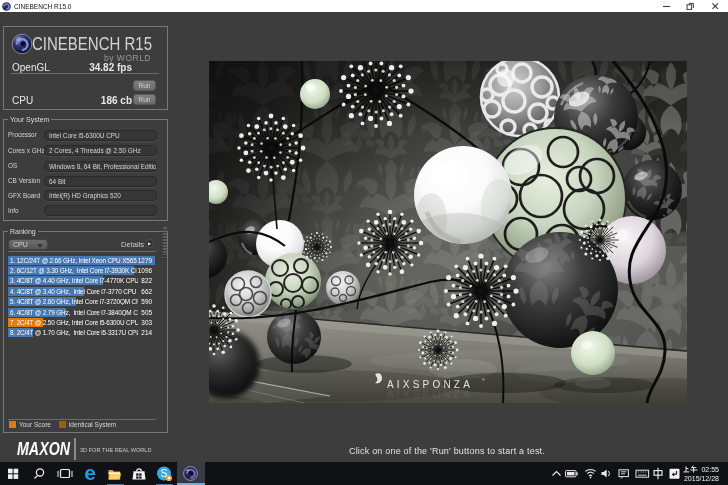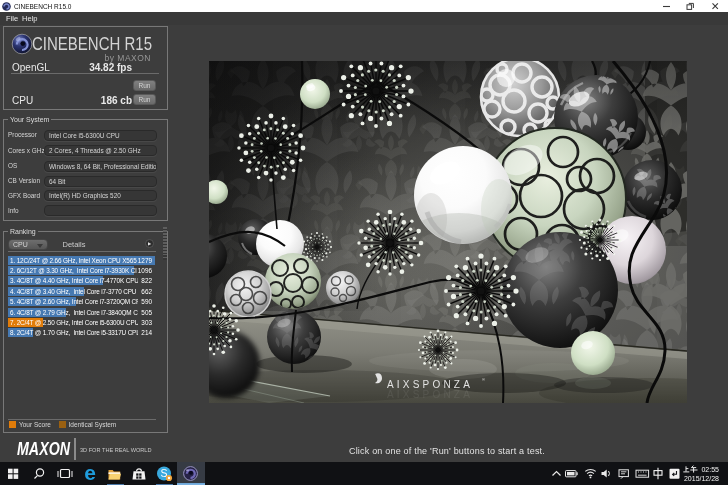--- a/index.html
+++ b/index.html
@@ -19,21 +19,21 @@
 #sep1 { left:7px; top:46px; width:148px; height:1px; background:#6b6b6b; }
 .runrow { position:absolute; left:8px; width:147px; font-size:10px; color:#e8e8e8; }
 .runval { position:absolute; right:27px; top:0; font-weight:bold;margin-left:24px; }
 .runbtn { position:absolute; left:129px; width:23px; height:11px; background:linear-gradient(#808080,#6a6a6a); border:1px solid #595959; border-radius:3px; color:#d2d2d2; font-size:6.5px; text-align:center; line-height:10px; }
 
 .sysrow { position:absolute; left:4px; font-size:6.4px; color:#d6d6d6; white-space:nowrap; }
 .sysfield { position:absolute; left:40px; width:113px; height:11px; background:#363636; border:1px solid #2a2a2a; border-radius:4px; font-size:6.4px; color:#d6d6d6; line-height:10.5px; padding-left:4px; white-space:nowrap; overflow:hidden; box-shadow:0 1px 0 rgba(255,255,255,0.06); }
 
 #dropdown { position:absolute; left:4px; top:7px; width:40px; height:11px; background:linear-gradient(#6e6e6e,#565656); border:1px solid #454545; border-radius:4px; font-size:7px; color:#d2d2d2; line-height:10px; padding-left:4px; }
 #ddarrow { position:absolute; right:4px; top:4px; width:0; height:0; border-left:3px solid transparent; border-right:3px solid transparent; border-top:4px solid #3a3a3a; }
-#details { position:absolute; left:0; top:8px; width:140px; text-align:center; font-size:7.5px; color:#cccccc; }
+#details { position:absolute; left:0; top:8px; width:140px; text-align:right; font-size:7.5px; color:#cccccc; }
 #detbtn { position:absolute; left:141px; top:7px; width:9px; height:9px; border-radius:50%; background:#2d2d2d; border:1px solid #555; color:#e0e0e0; font-size:4.2px; text-align:center; line-height:8.8px; }
 #listsep { position:absolute; left:4px; top:18.5px; width:148px; height:1px; background:#6b6b6b; }
 .rrow { position:absolute; left:4px; height:9px; font-size:6.4px; color:#fff; white-space:nowrap; }
 .rbar { position:absolute; left:0; top:0; height:9px; background:#4679b2; }
 .rbar.me { background:#e07c0a; }
 .rtext { position:absolute; left:2px; top:1px; letter-spacing:-0.15px; width:128px; overflow:hidden; }
 .rscore { position:absolute; top:1px; width:144px; text-align:right; }
 
 #legend { position:absolute; left:5px; top:189px; font-size:6.5px; color:#d8d8d8; }
 .lsq { display:inline-block; width:7px; height:7px; vertical-align:-1px; margin-right:3px; }
@@ -595,44 +595,40 @@
     <path d="M2 4.5 A2.5 2.5 0 1 1 4.5 7" stroke="#7886c8" stroke-width="1.6" fill="none"></path>
   </svg>
   <div class="abs" id="titletext">CINEBENCH R15.0</div>
   <svg class="abs" style="left:652px;top:0" width="76" height="12" viewBox="0 0 76 12">
     <path d="M11 6.5 h7" stroke="#3a3a3a" stroke-width="1.1"></path>
     <path d="M36.8 3.4 h4.6 v4.6" fill="none" stroke="#3a3a3a" stroke-width="1"></path>
     <rect x="35" y="4.8" width="4.6" height="4.6" fill="#fff" stroke="#3a3a3a" stroke-width="1"></rect>
     <path d="M60.5 3.3 l5.4 5.5 M65.9 3.3 l-5.4 5.5" stroke="#3a3a3a" stroke-width="1.1"></path>
   </svg>
 
-  <div class="abs" id="menubar">
-      <span style="left:6px">File</span>
-      <span style="left:22px">Help</span>
-    </div>
 
   <div class="gbox" style="top:26px; height:84px;">
     <svg class="abs" style="left:7px;top:6px" width="23" height="23" viewBox="0 0 23 23">
       <defs>
         <radialGradient id="lgball" cx="36%" cy="30%" r="78%">
           <stop offset="0%" stop-color="#7d89c8"></stop>
             <stop offset="40%" stop-color="#2c3572"></stop>
             <stop offset="100%" stop-color="#0a0d24"></stop>
         </radialGradient>
       </defs>
       <circle cx="11" cy="11" r="9.8" fill="url(#lgball)"></circle>
       <circle cx="11" cy="11" r="9.8" fill="none" stroke="#c8c8c8" stroke-width="0.8" opacity="0.7"></circle>
       <path d="M5.8 11.5 A5.4 5.4 0 1 1 11 17" stroke="#8492d6" stroke-width="2.2" fill="none"></path>
       <circle cx="11.8" cy="10.6" r="2.4" fill="#07091c"></circle>
       <ellipse cx="7.2" cy="6.2" rx="2.6" ry="1.7" fill="#b8c2ea" opacity="0.5" transform="rotate(-30 7.2 6.2)"></ellipse>
     </svg>
     <svg class="abs" style="left:28px;top:6px" width="132" height="22" viewBox="0 0 132 22">
         <text x="0" y="17" font-family="Liberation Sans" font-size="17.5" fill="#d4d4d4" textLength="120" lengthAdjust="spacingAndGlyphs">CINEBENCH R15</text>
       </svg>
-    <div class="abs" id="bymaxon">by MAXON</div>
+    <div class="abs" id="bymaxon">by WORLD</div>
     <div class="abs" id="sep1"></div>
     <div class="runrow" style="top:35px">OpenGL<span class="runval">34.82 fps</span></div>
     <div class="runbtn" style="top:52.5px">Run</div>
     <div class="runrow" style="top:67.5px">CPU<span class="runval">186 cb</span></div>
     <div class="runbtn" style="top:67px">Run</div>
   </div>
 
   <div class="gbox" style="top:119px; height:102px;">
     <div class="glabel">Your System</div>
     <div class="sysrow" style="top:11px">Processor</div>

